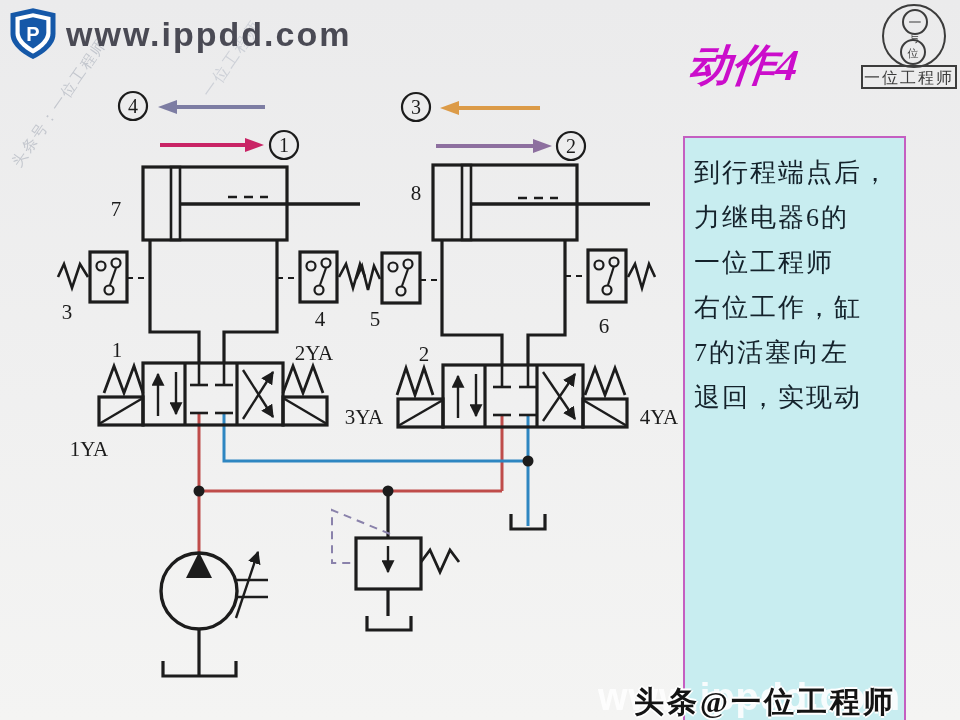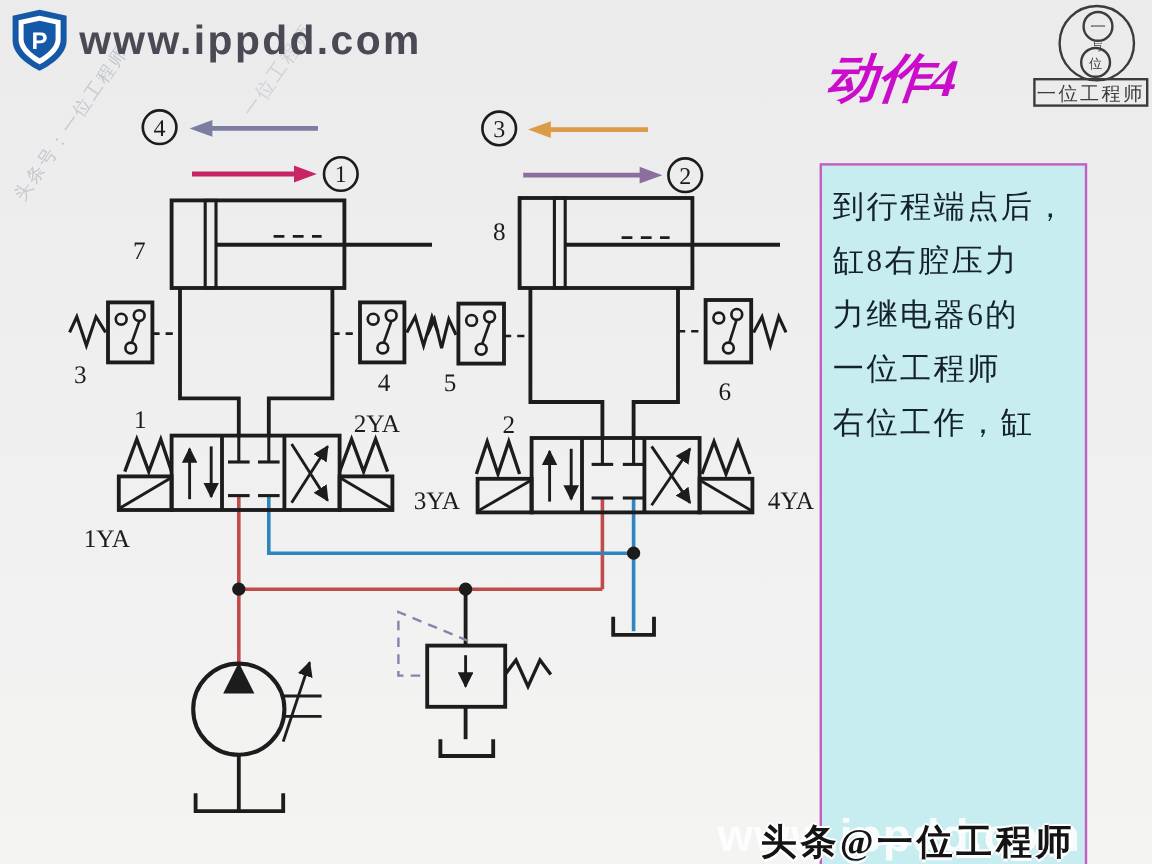--- a/index.html
+++ b/index.html
@@ -65,24 +65,25 @@
     <g fill="#3c3c3c" font-family="Liberation Serif, serif" text-anchor="middle">
       <text x="57" y="25" font-size="13">一</text>
       <text x="56" y="40" font-size="9">与</text>
       <text x="55" y="55" font-size="11">位</text>
       <text x="51" y="81" font-size="16" letter-spacing="2">一位工程师</text>
     </g>
   </svg>
 
   <div class="panel">
     <div class="ln">到行程端点后，</div>
-    <div class="ln">缸8右腔压力</div>
     <div class="ln">力继电器6的</div>
     <div class="ln">一位工程师</div>
     <div class="ln">右位工作，缸</div>
+    <div class="ln">7的活塞向左</div>
+    <div class="ln">退回，实现动</div>
   </div>
 
   <svg class="diagram" width="960" height="720" viewBox="0 0 960 720">
     <defs>
       <marker id="ah" viewBox="0 0 10 10" refX="9" refY="5" markerWidth="13" markerHeight="13" orient="auto-start-reverse" markerUnits="userSpaceOnUse">
         <path d="M0,0 L10,5 L0,10 Z" fill="#1c1c1c"></path>
       </marker>
     </defs>
 
     <g fill="none" stroke-width="4">

